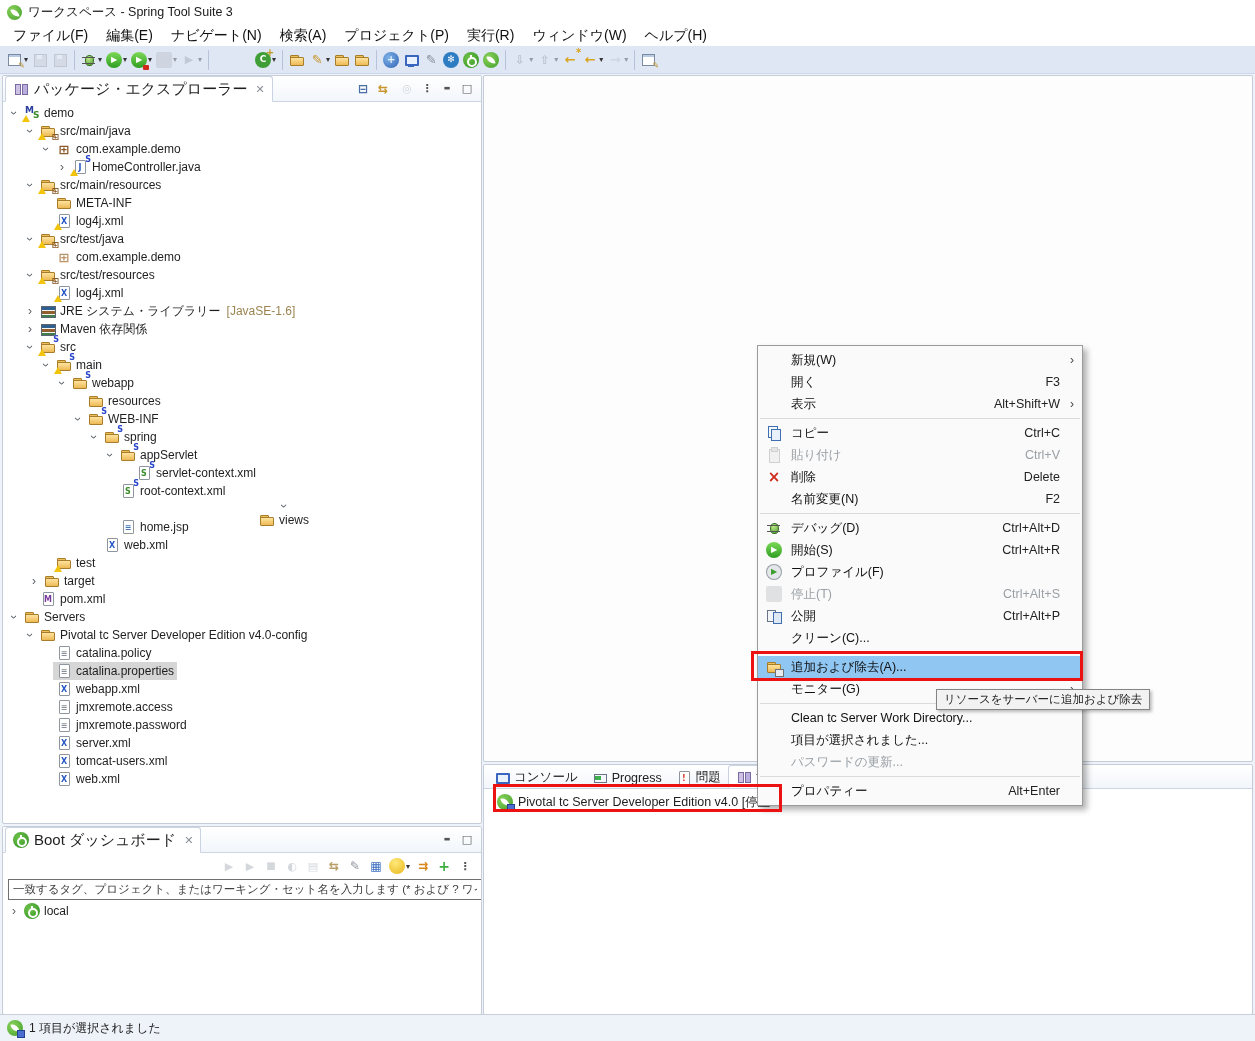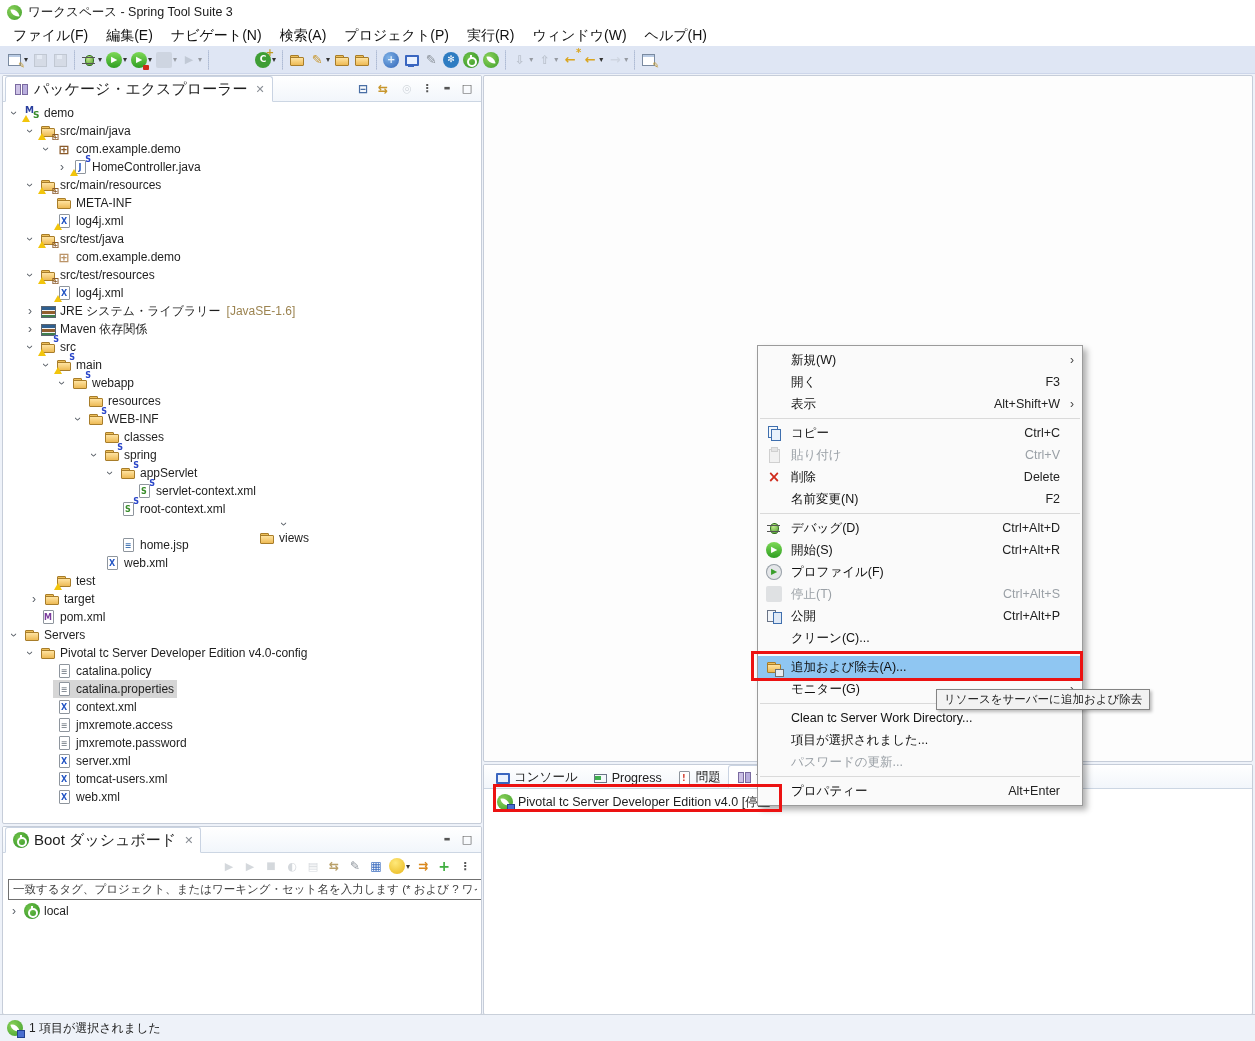--- a/index.html
+++ b/index.html
@@ -490,28 +490,20 @@
             <span class="tw open"></span>
             <span class="cell">
               <span class="ic ic-folder">
                 <i class="ov ov-s">S</i>
               </span>
               <span class="lbl">WEB-INF</span>
 
             </span>
           </div>
           <div class="trow" style="padding-left: 84px;">
-            <span class="tw"></span>
-            <span class="cell">
-              <span class="ic ic-folder"></span>
-              <span class="lbl">classes</span>
-
-            </span>
-          </div>
-          <div class="trow" style="padding-left: 84px;">
             <span class="tw open"></span>
             <span class="cell">
               <span class="ic ic-folder">
                 <i class="ov ov-s">S</i>
               </span>
               <span class="lbl">spring</span>
 
             </span>
           </div>
           <div class="trow" style="padding-left: 100px;">
@@ -637,21 +629,21 @@
               <span class="lbl">catalina.properties</span>
 
             </span>
           </div>
           <div class="trow" style="padding-left: 36px;">
             <span class="tw"></span>
             <span class="cell">
               <span class="ic ic-file">
                 <i class="g" style="color: rgb(36, 86, 196);">X</i>
               </span>
-              <span class="lbl">context.xml</span>
+              <span class="lbl">webapp.xml</span>
 
             </span>
           </div>
           <div class="trow" style="padding-left: 36px;">
             <span class="tw"></span>
             <span class="cell">
               <span class="ic ic-file">
                 <i class="g" style="color: rgb(138, 145, 153);">≡</i>
               </span>
               <span class="lbl">jmxremote.access</span>

